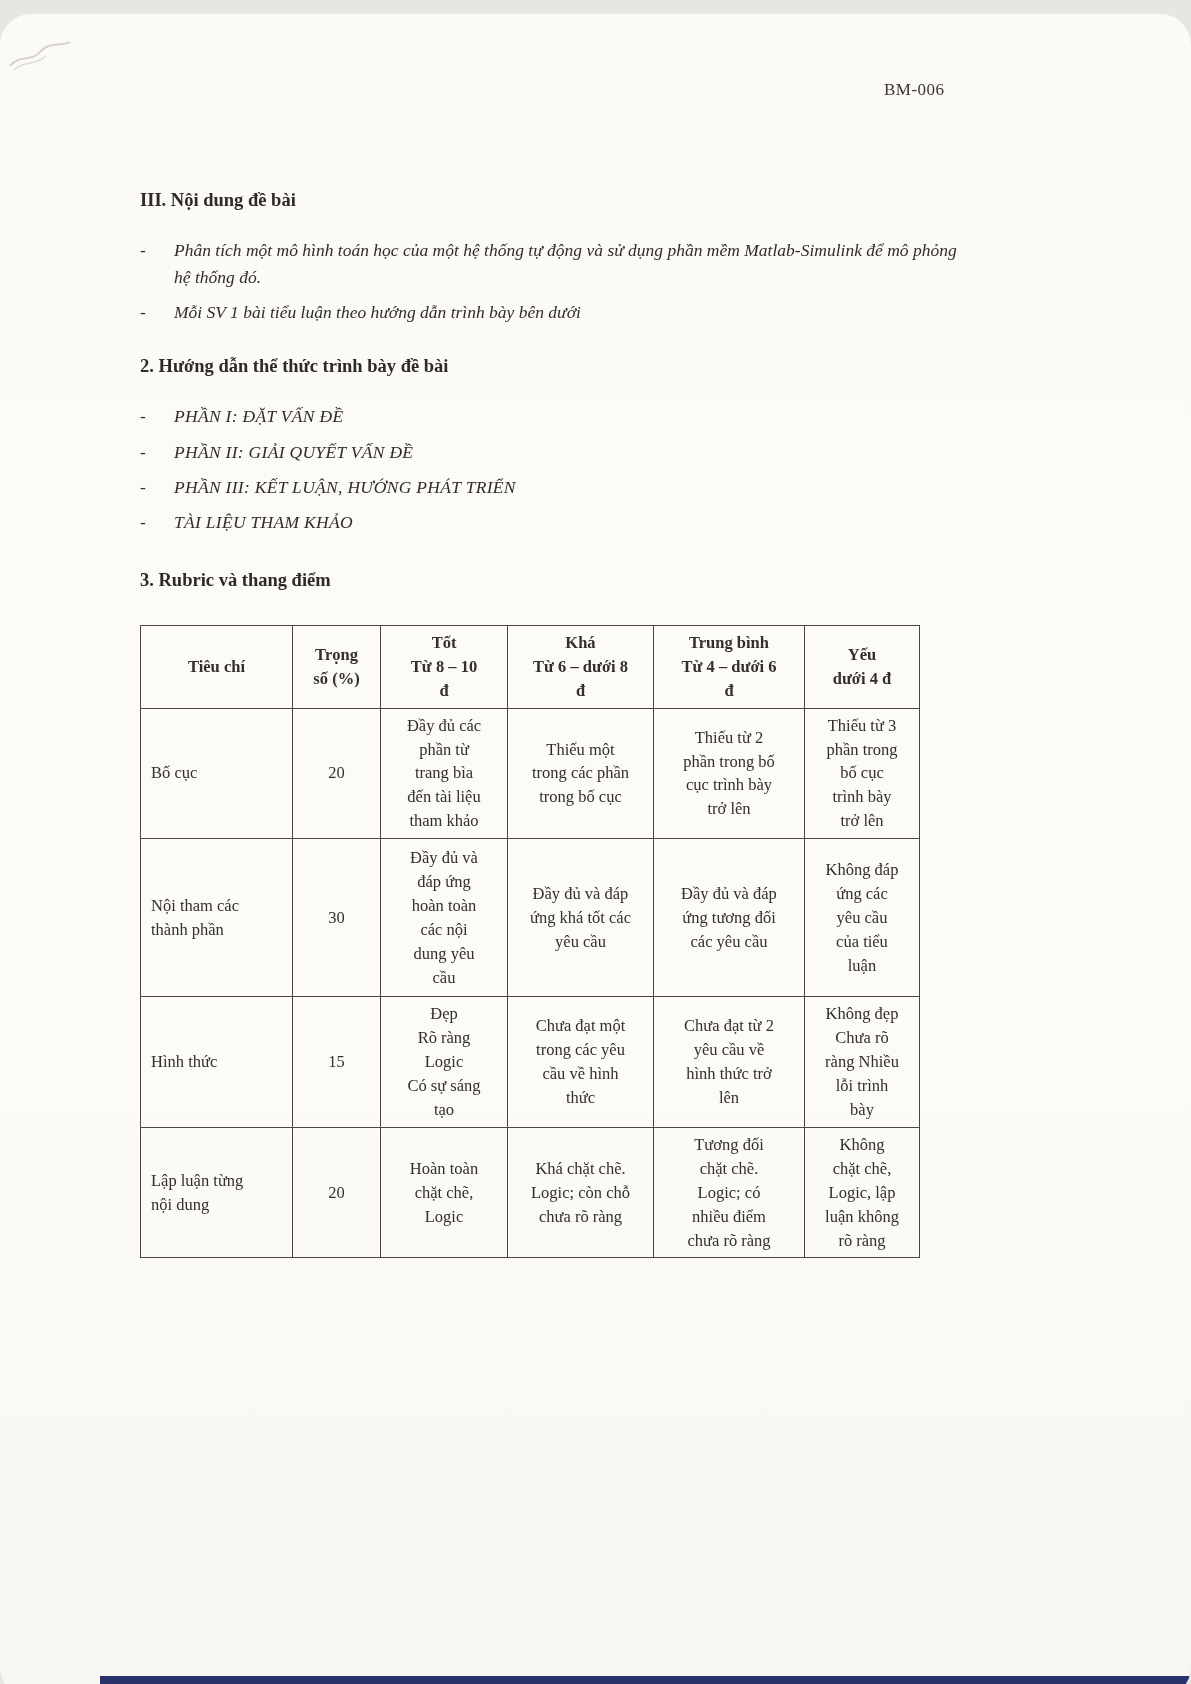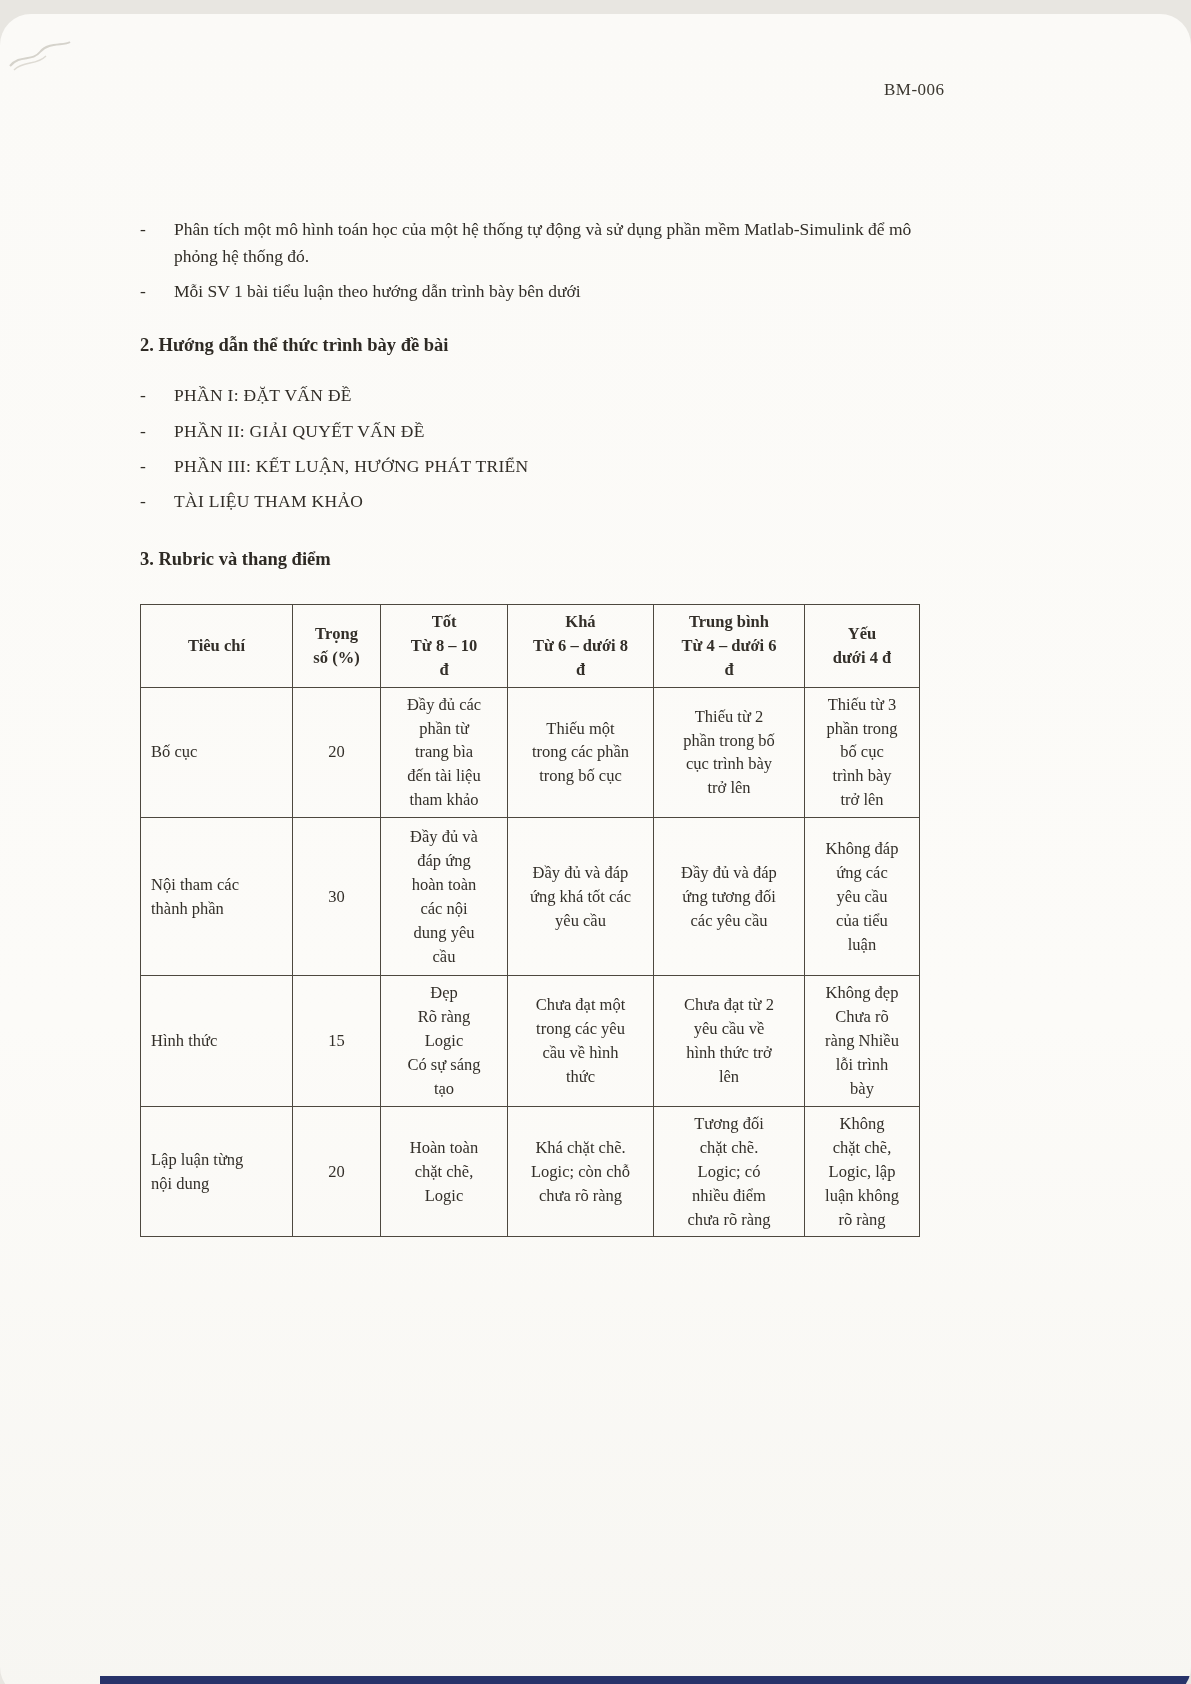--- a/index.html
+++ b/index.html
@@ -23,21 +23,21 @@
   }
   .h-bold { font-weight:bold; font-size:18.5px; margin:0; color:#2e2a24; }
   .mt-28 { margin-top:28px; }
   .mt-26 { margin-top:26px; }
   .mt-30 { margin-top:30px; }
   .mt-34 { margin-top:34px; }
   .body-text { font-size:17.5px; line-height:1.55; }
   .li { display:flex; align-items:flex-start; }
   .li + .li { margin-top:8px; }
   .dash { width:34px; flex:0 0 34px; }
-  .li-text { flex:1; }
+  .li-text { flex:1;font-style:italic; }
   .plain-list .li-text { letter-spacing:0.3px; }
   table.rubric {
     border-collapse:collapse;
     width:779px;
     font-size:16.5px;
     color:#332f29;
     table-layout:fixed;
   }
   .rubric th, .rubric td {
     border:1.6px solid #4d483f;
@@ -78,20 +78,21 @@
     <svg width="70" height="40" viewBox="0 0 70 40">
       <path d="M4 30 C 14 18, 26 26, 34 16 S 58 10, 64 6" fill="none" stroke="#b7b2a8" stroke-width="2"></path>
       <path d="M8 34 C 18 24, 30 30, 40 20" fill="none" stroke="#c6c1b7" stroke-width="1.4"></path>
     </svg>
   </div>
 
   <div class="form-code">BM-006</div>
 
   <div class="content">
 
+    <p class="h-bold">III. Nội dung đề bài</p>
 
 
     <div class="body-text mt-26">
       <div class="li">
         <span class="dash">-</span>
         <span class="li-text">Phân tích một mô hình toán học của một hệ thống tự động và sử dụng phần mềm Matlab-Simulink để mô phỏng hệ thống đó.</span>
       </div>
       <div class="li">
         <span class="dash">-</span>
         <span class="li-text">Mỗi SV 1 bài tiểu luận theo hướng dẫn trình bày bên dưới</span>

